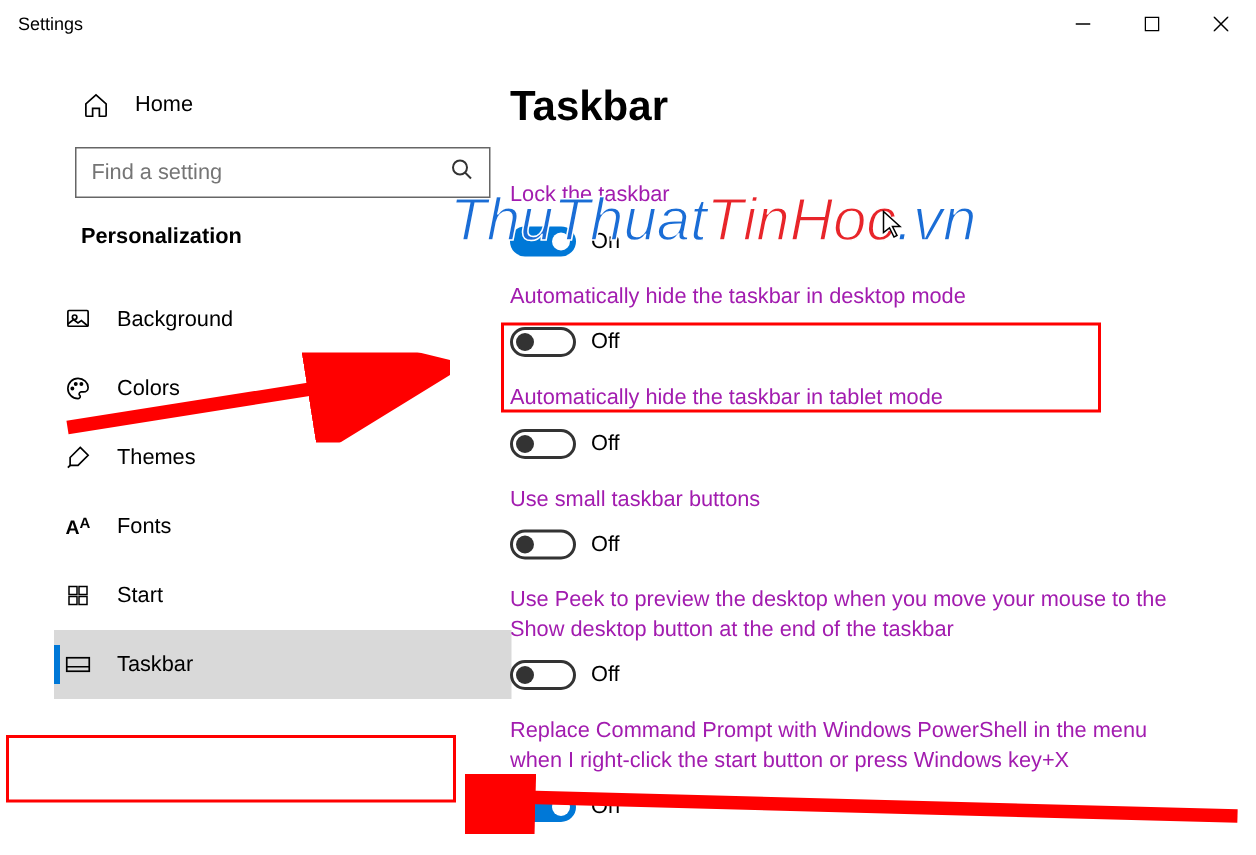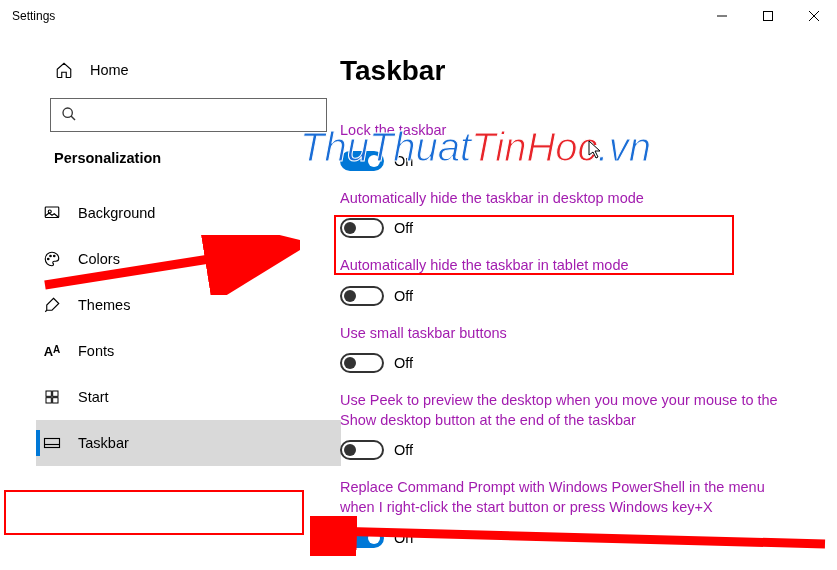--- a/index.html
+++ b/index.html
@@ -75,20 +75,21 @@
   <div class="home-row">
     <span class="icon">
         <svg width="18" height="18" viewBox="0 0 24 24" fill="none" stroke="#000" stroke-width="1.5">
           <path d="M3 11l9-8 9 8v10a1 1 0 0 1-1 1h-5v-7h-6v7H4a1 1 0 0 1-1-1z"></path>
         </svg>
       </span>
     <span>Home</span>
   </div>
 
   <div class="search-box">
+    <input type="text" placeholder="Find a setting" style="">
     <span class="sicon"><svg width="16" height="16" viewBox="0 0 24 24" fill="none" stroke="#333" stroke-width="2">
           <circle cx="10" cy="10" r="7"></circle>
           <line x1="21" y1="21" x2="15" y2="15"></line>
         </svg></span>
   </div>
 
   <div class="section-header">Personalization</div>
 
   <div class="nav-list">
     <div class="nav-item">

